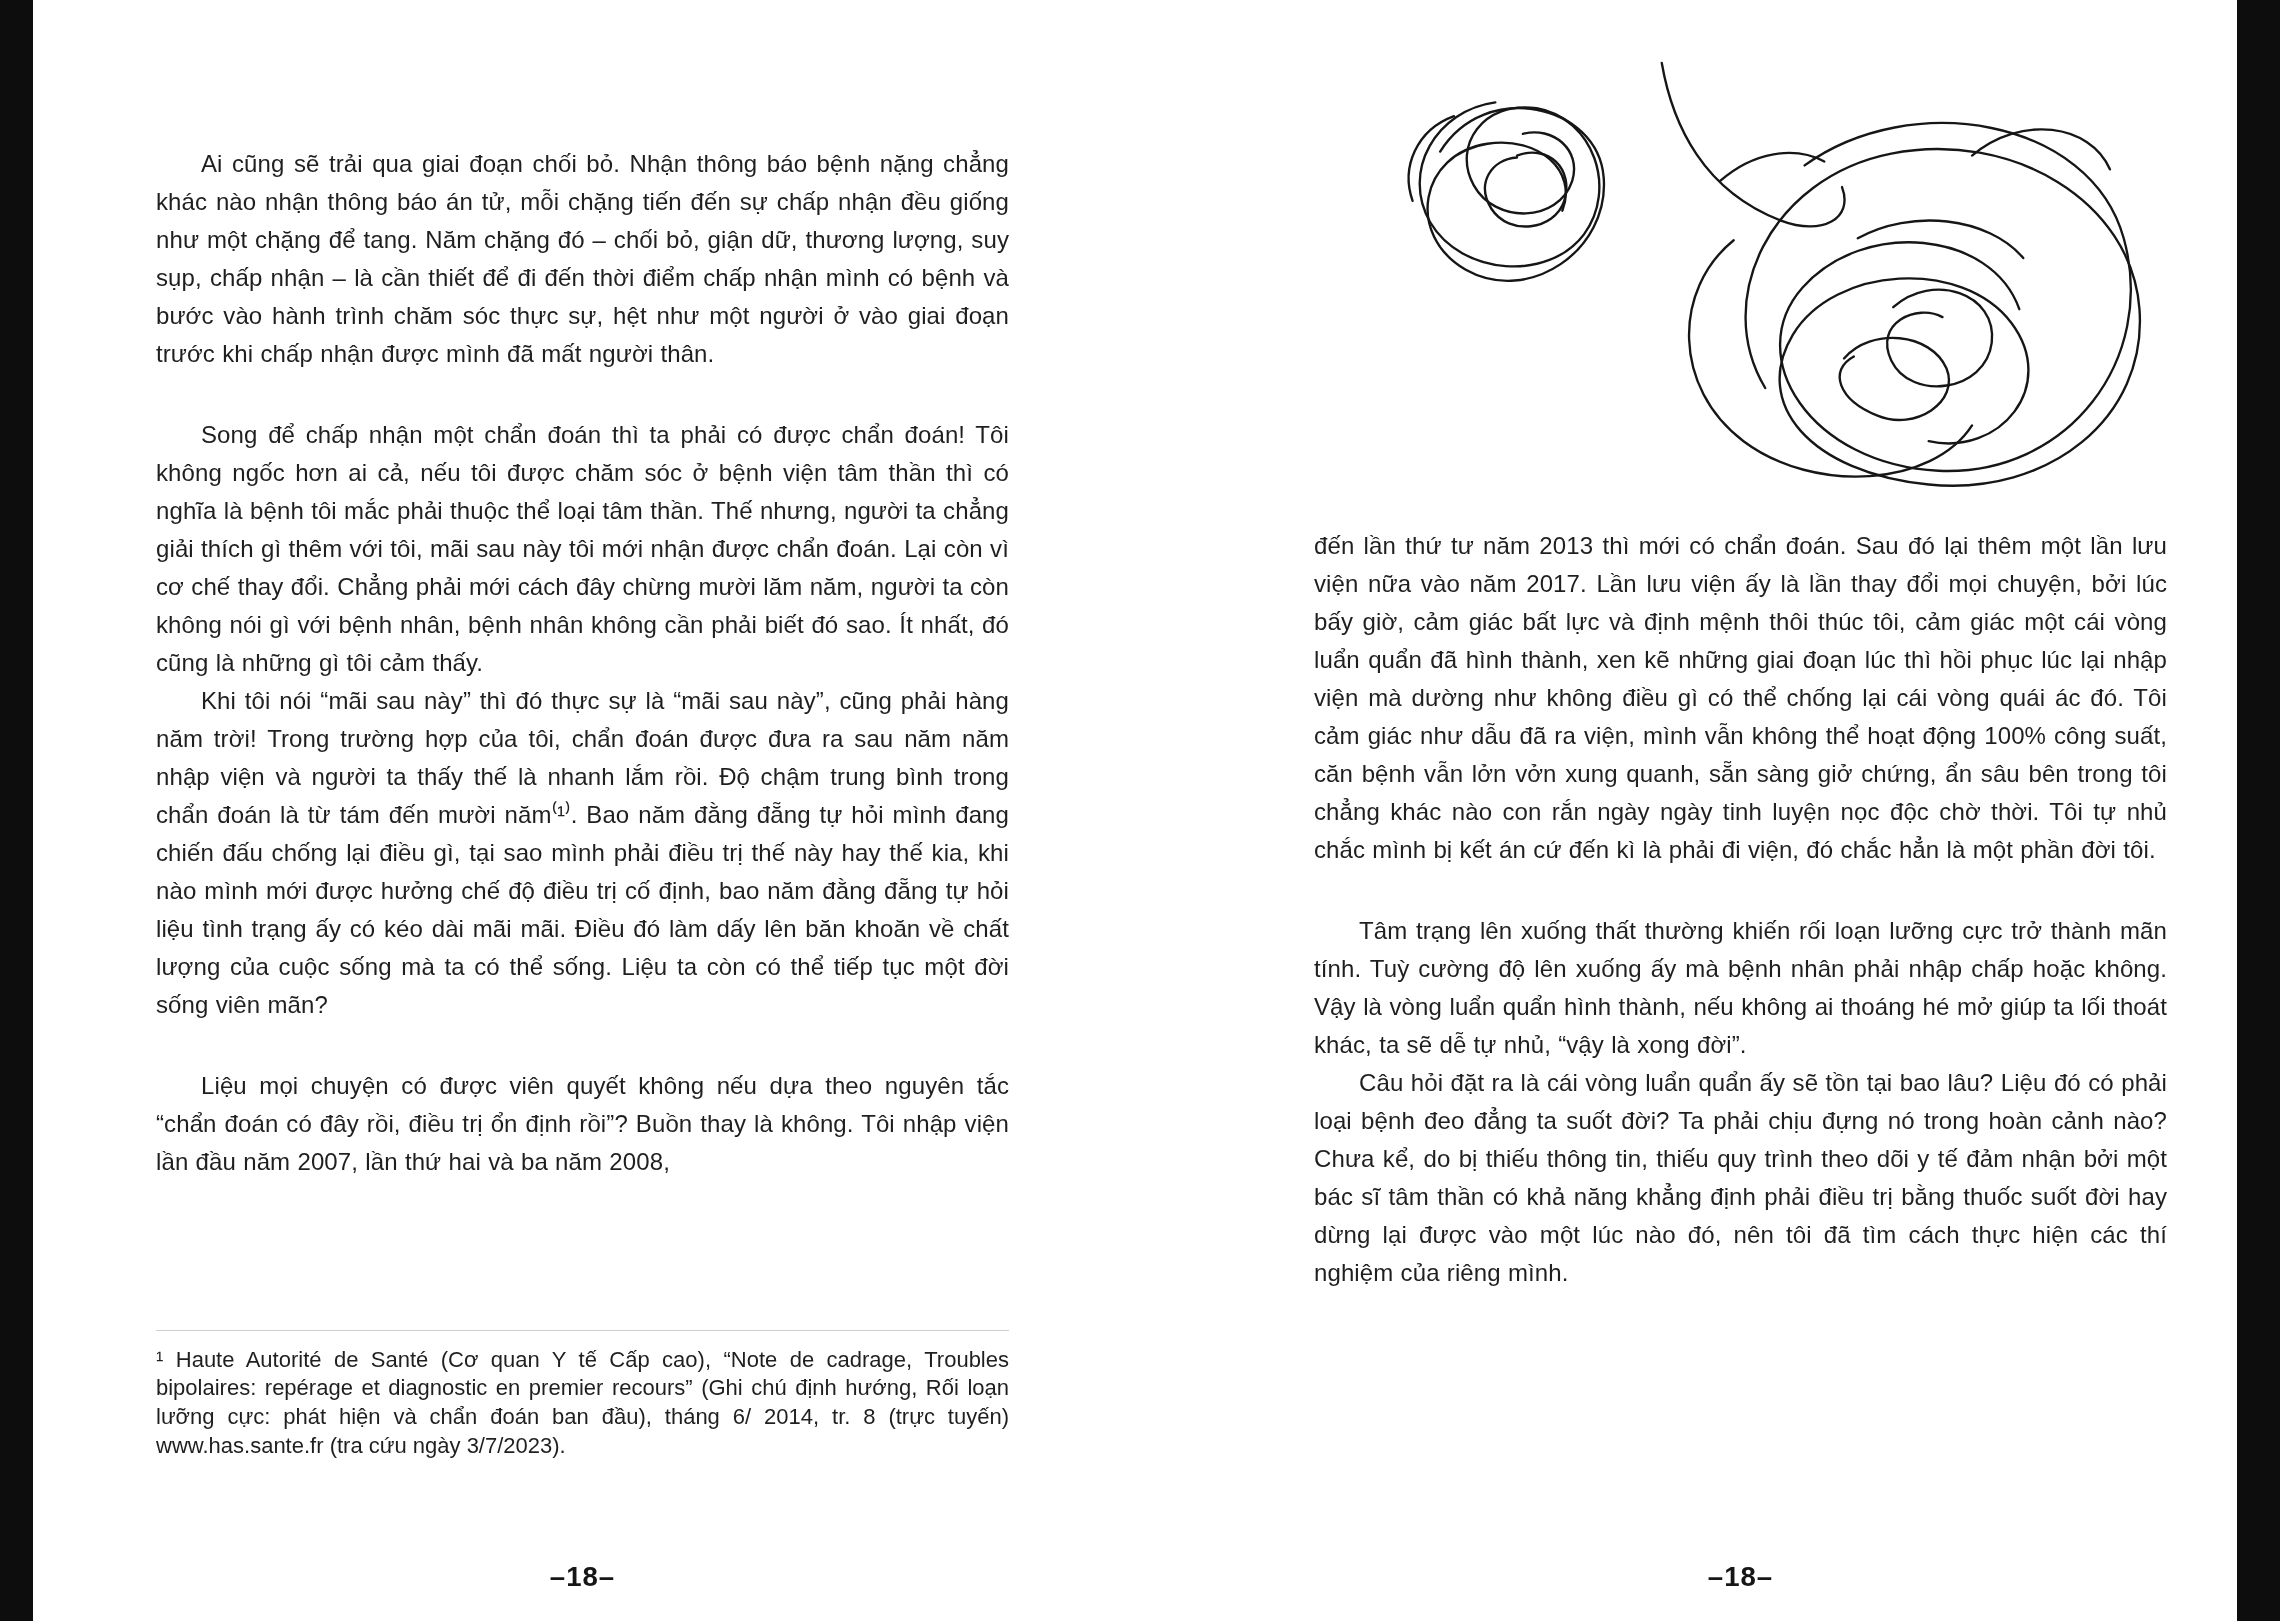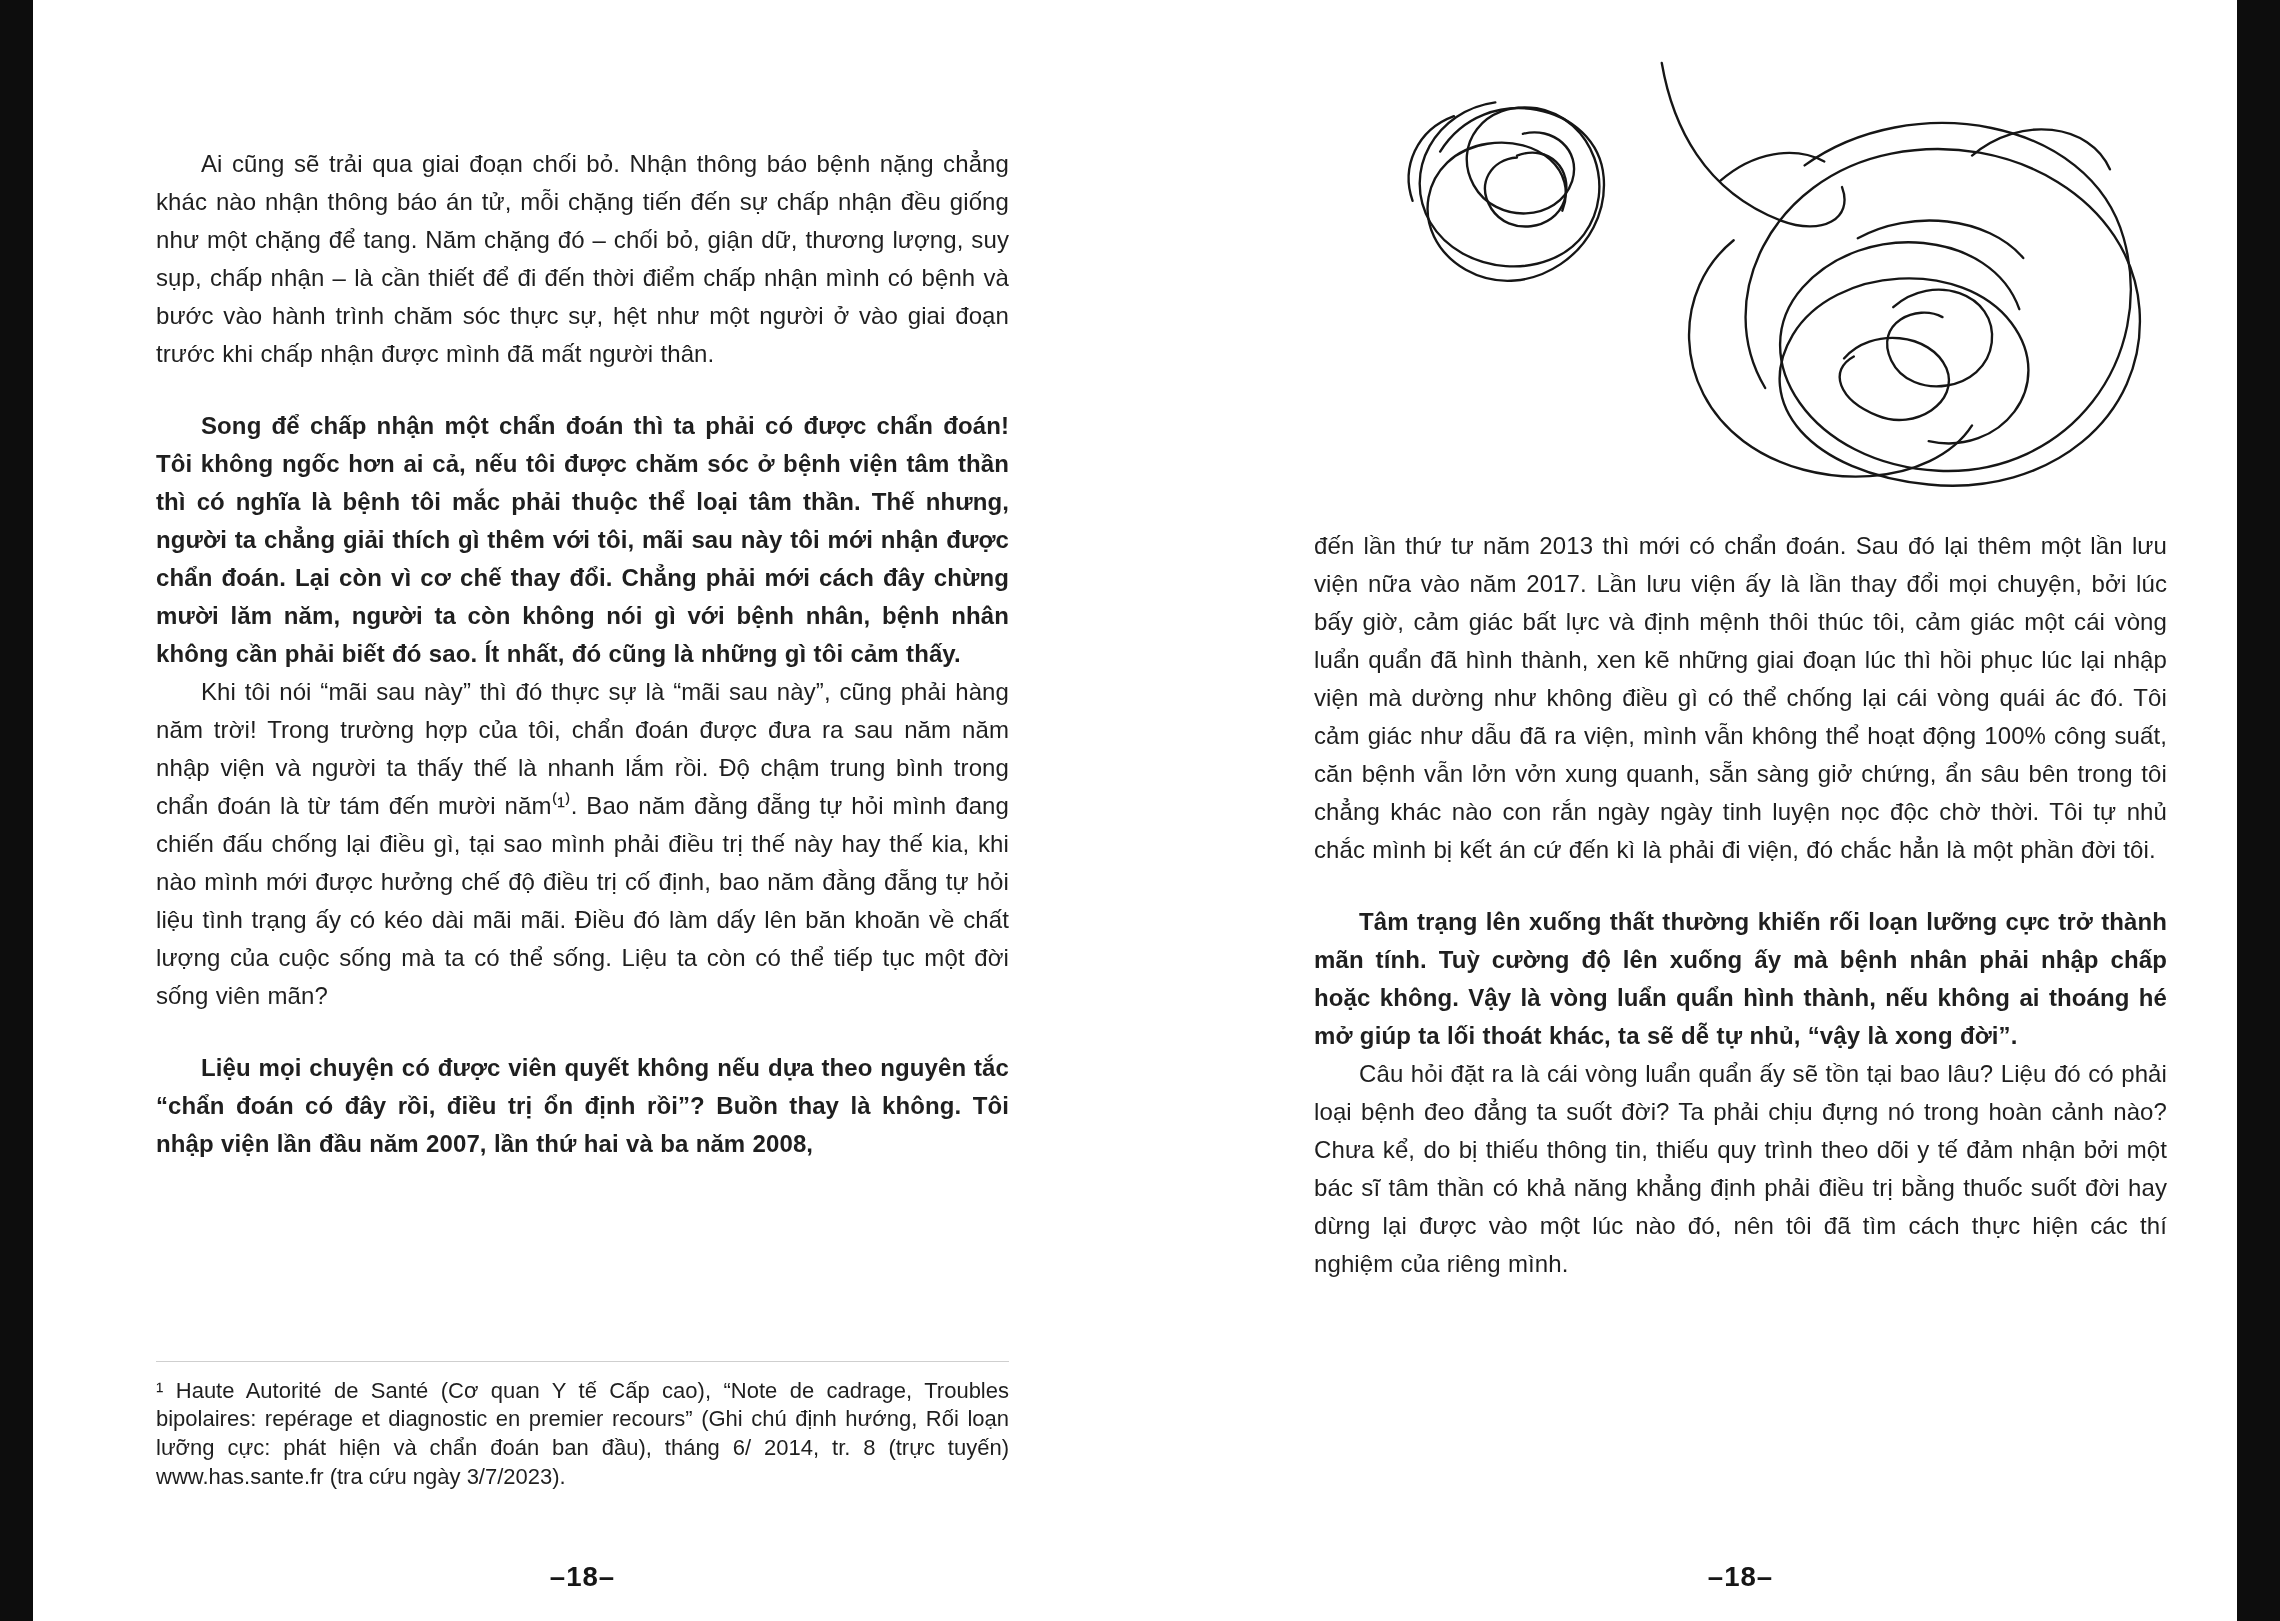--- a/index.html
+++ b/index.html
@@ -26,28 +26,27 @@
     line-height: 38px;
     letter-spacing: 0.1px;
     text-align: justify;
     word-spacing: 0.5px;
   }
   .left-text  { left: 156px;  top: 145px; width: 853px; }
   .right-text { left: 1314px; top: 527px; width: 853px; }
 
   .para { text-align: justify; }
   .para.indent { text-indent: 45px; }
-  .para.gap { margin-top: 34px; font-weight: bold; }
+  .para.gap { margin-top: 43px; }
 
   .footnote {
     position: absolute;
     left: 156px;
     top: 1330px;
     width: 853px;
-    margin-top: 31px;
   }
   .footnote-rule {
     width: 100%;
     height: 1px;
     background: #cfcfcf;
     margin-bottom: 14.8px;
   }
   .footnote-text {
     font-size: 22px;
     line-height: 28.6px;

